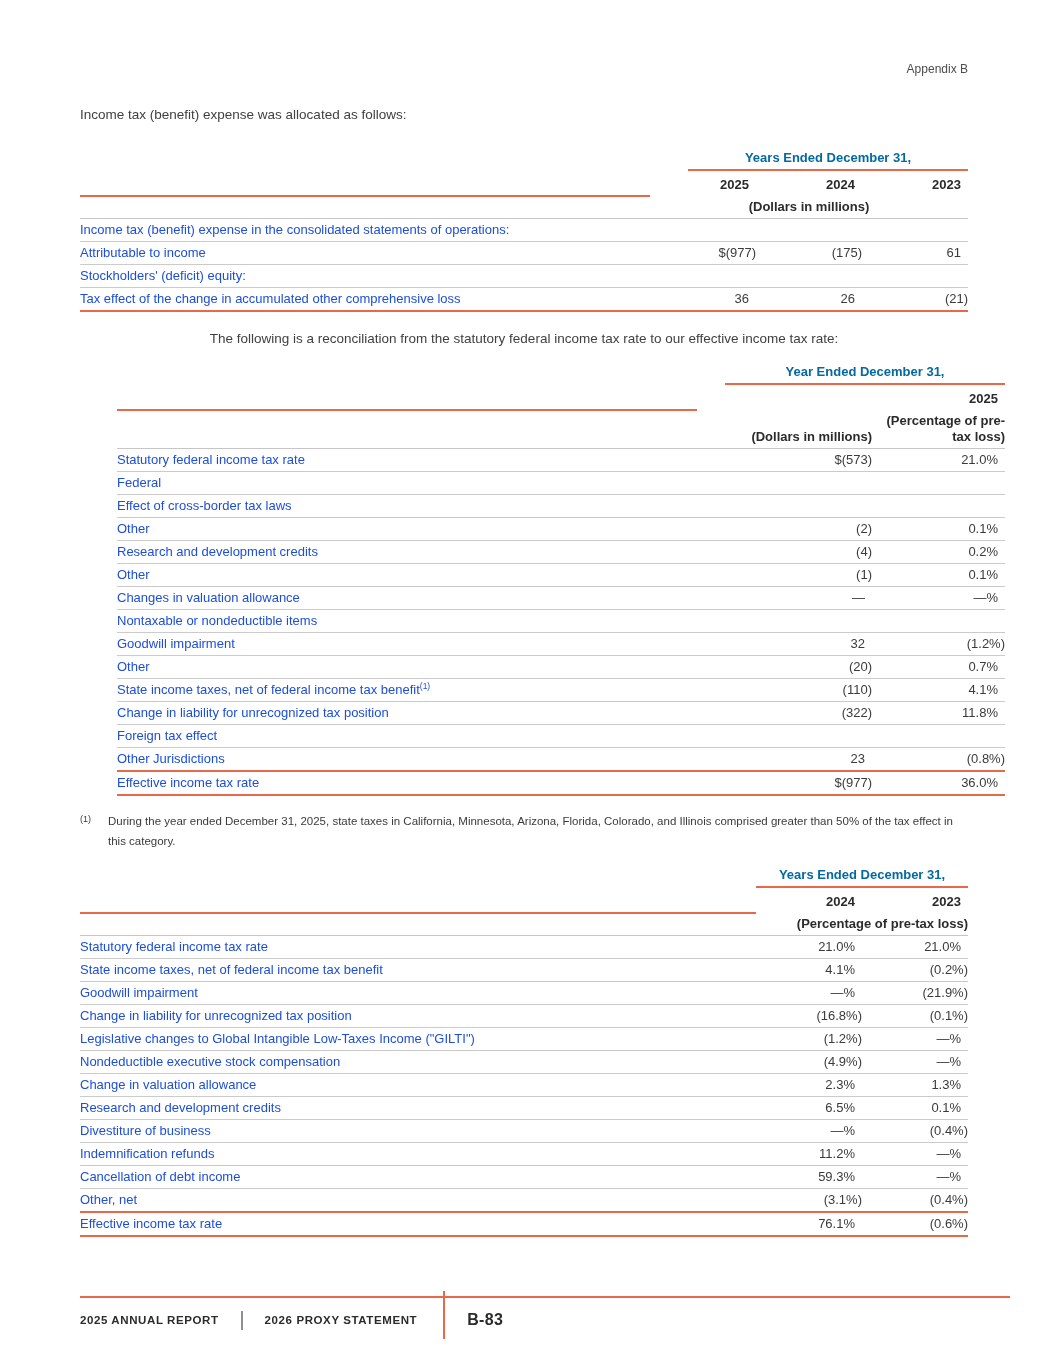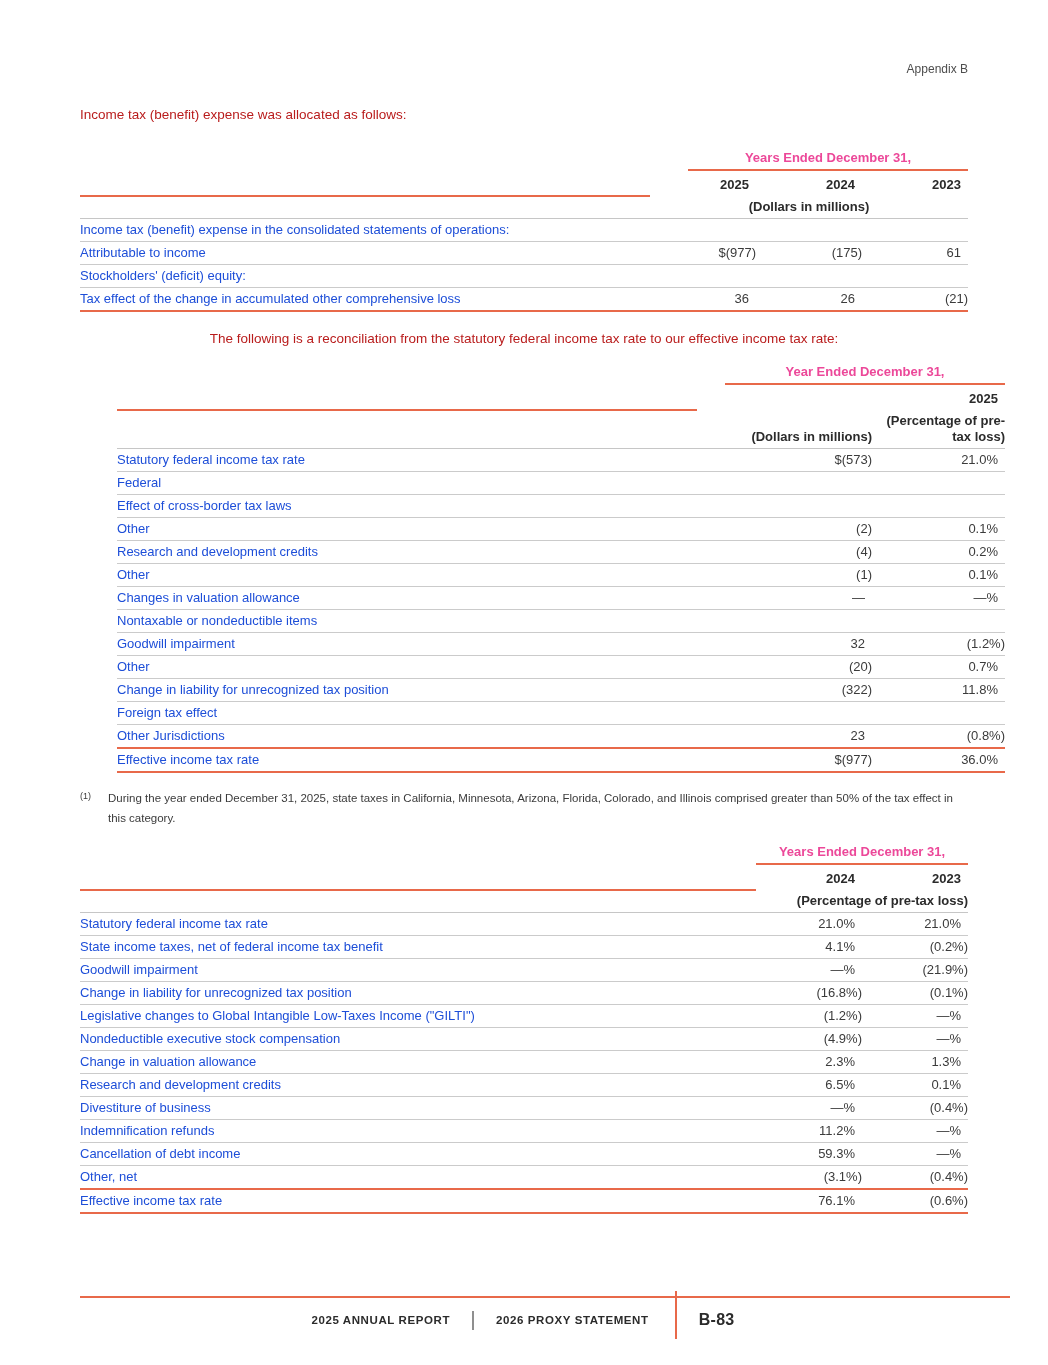--- a/index.html
+++ b/index.html
@@ -5,34 +5,34 @@
   :root { --accent:#e8694a; }
   * { box-sizing:border-box; }
   body { margin:0; background:#e9e9e9; }
   .page {
     width:1048px; height:1365px; margin:0 auto; position:relative;
     background:#ffffff; color:#3b3b3b;
     font-family:"Liberation Sans","DejaVu Sans",sans-serif;
     padding:16px 80px; overflow:hidden;
   }
   .appendix { padding-top:46px; text-align:right; font-size:12px; color:#4d4d4d; line-height:14px; }
-  .intro { margin:30px 0 0 0; font-size:13.5px; line-height:17px; color:#b91c1c; }
+  .intro { margin:30px 0 0 0; font-size:13.5px; line-height:17px; color:#404040; }
   .intro2 { margin-top:18px;text-align:center; }
 
   table.t { width:100%; border-collapse:collapse; table-layout:fixed; font-size:13px; }
   .t1 { margin-top:24px; }
   .t2 { margin-top:14px;margin-left:37px; }
   .t3 { margin-top:12px; }
   .t td, .t th { padding:3px 0; vertical-align:bottom; line-height:16px; font-weight:400; text-align:left; }
   .t .num { text-align:right; padding-right:7px; }
   .t .num.paren { padding-right:0; }
   .t thead .num { font-weight:700; color:#2b2b2b; }
   .period-cell { padding:2px 0 0 0; }
   .period-cell .u {
-    font-weight:700; color:#ec4899; text-align:center;
+    font-weight:700; color:#0369a1; text-align:center;
     padding-bottom:3px; border-bottom:2px solid var(--accent);
   }
   .t1 .period-cell .u { margin-left:38px; }
   .t2 .period-cell .u { margin-left:28px; }
   tr.accent-under td { border-bottom:2px solid var(--accent); }
   tr.units-row td { border-bottom:1px solid #c6c6c6; font-weight:700; color:#2b2b2b; }
   .t1 .units-cell { text-align:center; white-space:nowrap; }
   .t2 .units-cell, .t3 .units-cell { text-align:right; white-space:normal; }
   .t2 .units-dollars { white-space:nowrap; }
   tbody tr td { border-bottom:1px solid #cbcbcb; }
@@ -42,21 +42,21 @@
   .ind1 { padding-left:16px; }
   .ind2 { padding-left:27px; }
   sup { font-size:8.5px; line-height:0; }
 
   .footnote { margin-top:16px; display:flex; align-items:flex-start; max-width:888px;
     font-size:11.5px; line-height:1.72; color:#3b3b3b; }
   .fn-marker { font-size:9px; line-height:1.2; padding-top:2px; margin-right:17px; flex:0 0 auto; }
   .fn-text { max-width:860px; }
 
   .footer { position:absolute; left:80px; right:38px; top:1296px; border-top:2px solid var(--accent); }
-  .footer-content { display:flex; justify-content:center; align-items:center; height:44px; padding-right:44px; }
+  .footer-content { display:flex; justify-content:flex-start; align-items:center; height:44px; padding-right:44px; }
   .f-label { font-weight:700; font-size:11.5px; letter-spacing:0.6px; color:#2b2b2b; white-space:nowrap; }
   .f-div-gray { width:2px; height:19px; background:#8f8f8f; margin:0 22px; }
   .f-div-accent { width:2px; height:48px; background:var(--accent); margin-left:26px; position:relative; top:-5px; }
   .f-page { font-weight:700; font-size:16px; color:#2b2b2b; margin-left:22px; letter-spacing:0.3px; }
 </style>
 </head>
 <body>
 
 <div class="page">
 
@@ -185,20 +185,25 @@
         </tr>
         <tr>
           <td class="lbl ind2">Goodwill impairment</td>
           <td class="num">32</td>
           <td class="num paren">(1.2%)</td>
         </tr>
         <tr>
           <td class="lbl ind2">Other</td>
           <td class="num paren">(20)</td>
           <td class="num">0.7%</td>
+        </tr>
+        <tr>
+          <td class="lbl ind0">State income taxes, net of federal income tax benefit<sup>(1)</sup></td>
+          <td class="num paren">(110)</td>
+          <td class="num">4.1%</td>
         </tr>
         <tr>
           <td class="lbl ind0">Change in liability for unrecognized tax position</td>
           <td class="num paren">(322)</td>
           <td class="num">11.8%</td>
         </tr>
         <tr>
           <td class="lbl ind0">Foreign tax effect</td>
           <td class="num"></td>
           <td class="num"></td>

